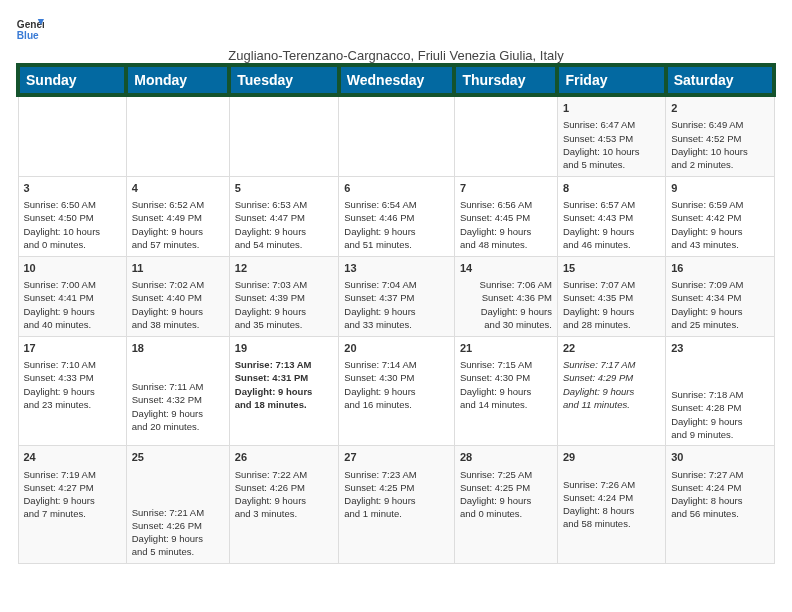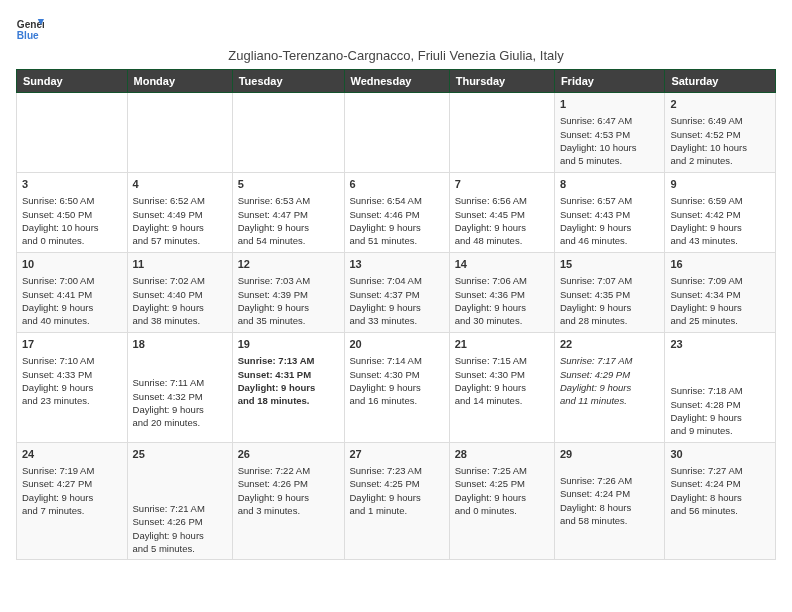--- a/index.html
+++ b/index.html
@@ -30,35 +30,34 @@
     }
     .month-title {
       font-size: 32px;
       font-weight: bold;
       color: #222;
     }
     .subtitle {
       font-size: 13px;
       color: #444;
       text-align: center;
-      margin-bottom: 6px;
     }
     table {
       width: 100%;
       border-collapse: collapse;
       font-size: 10px;
     }
     thead tr th {
-      background-color: #404040;
+      background-color: #0369a1;
       color: #fff;
       text-align: left;
       padding: 5px 6px;
-      font-size: 11px;
+      font-size: 14px;
       font-weight: bold;
-      border: 1px solid #14532d;
+      border: 4px solid #14532d;
     }
     tbody tr td {
       border: 1px solid #ddd;
       vertical-align: top;
       padding: 4px 5px;
       height: 80px;
       background: #fff;
       color: #333;
       line-height: 1.4;
     }
@@ -203,21 +202,21 @@
         </td>
         <td>
           <span class="day-num">13</span>
           <div class="day-info" style="white-space: pre-line;">Sunrise: 7:04 AM
 Sunset: 4:37 PM
 Daylight: 9 hours
 and 33 minutes.</div>
         </td>
         <td>
           <span class="day-num">14</span>
-          <div class="day-info" style="white-space: pre-line;">Sunrise: 7:06 AM
+          <div class="day-info" style="white-space: pre-line; text-align: right;">Sunrise: 7:06 AM
 Sunset: 4:36 PM
 Daylight: 9 hours
 and 30 minutes.</div>
         </td>
         <td>
           <span class="day-num">15</span>
           <div class="day-info" style="white-space: pre-line;">Sunrise: 7:07 AM
 Sunset: 4:35 PM
 Daylight: 9 hours
 and 28 minutes.</div>

